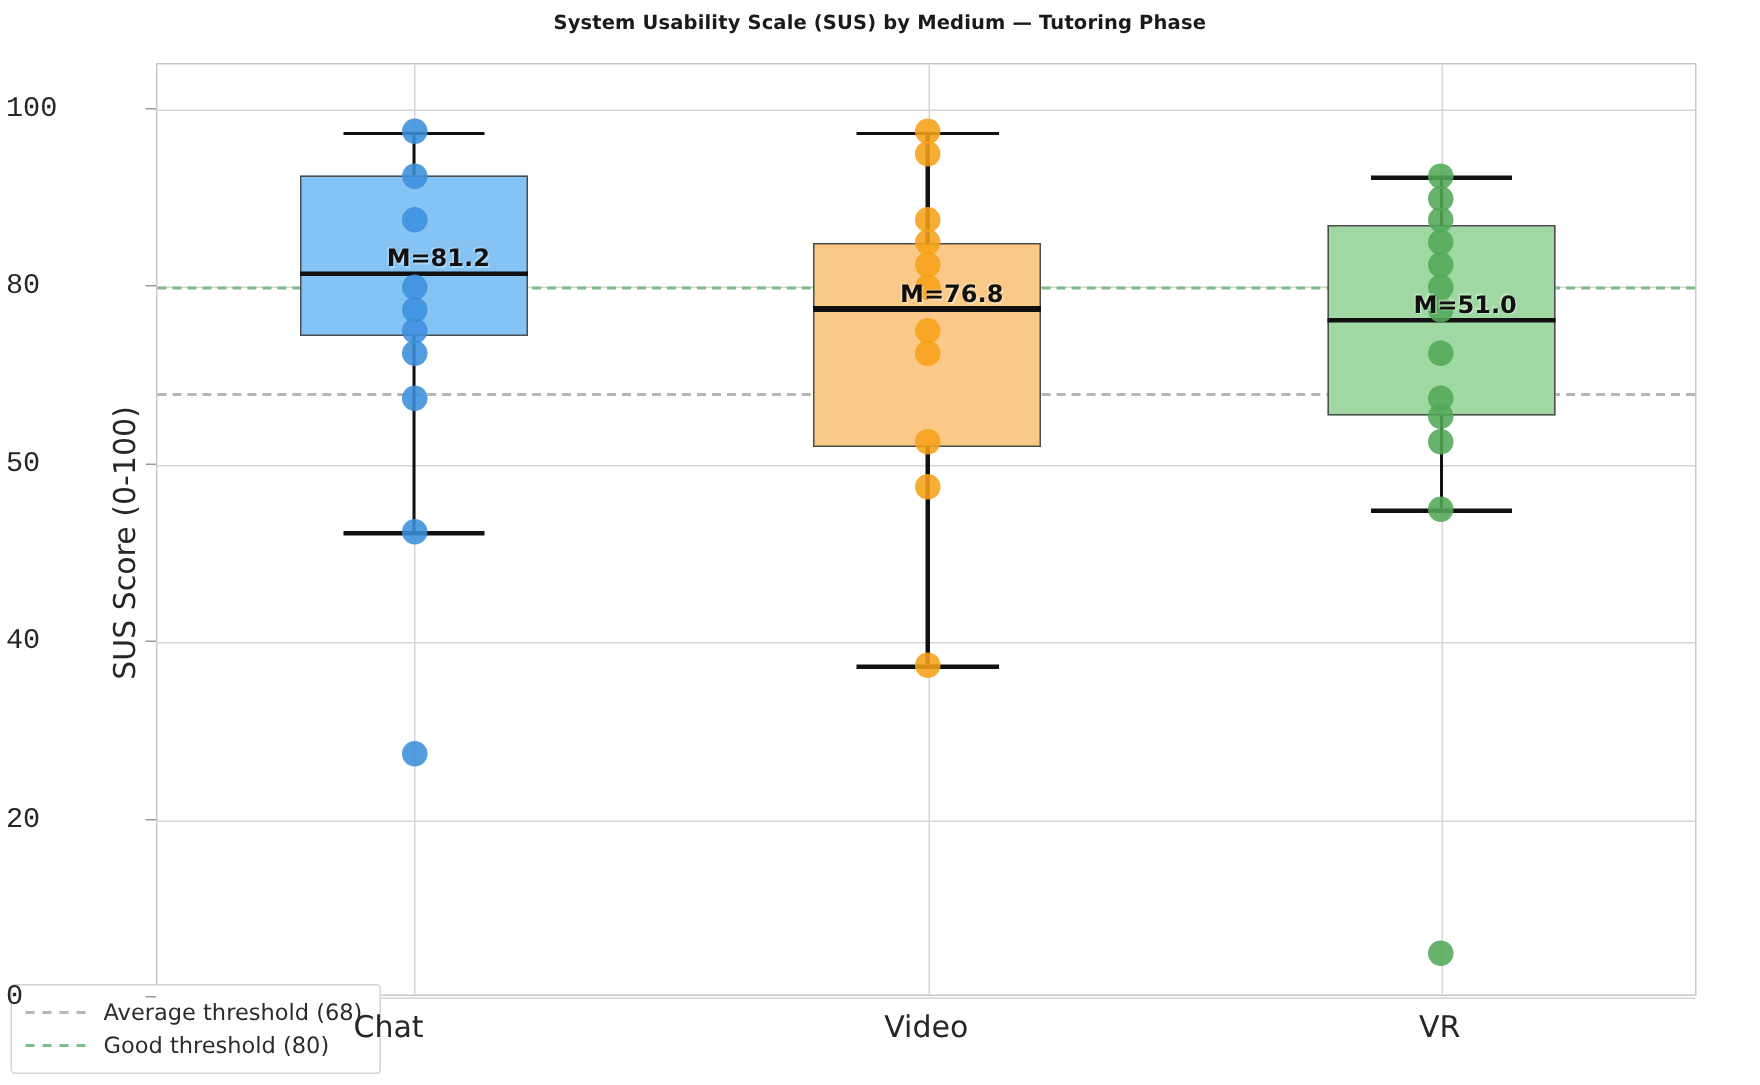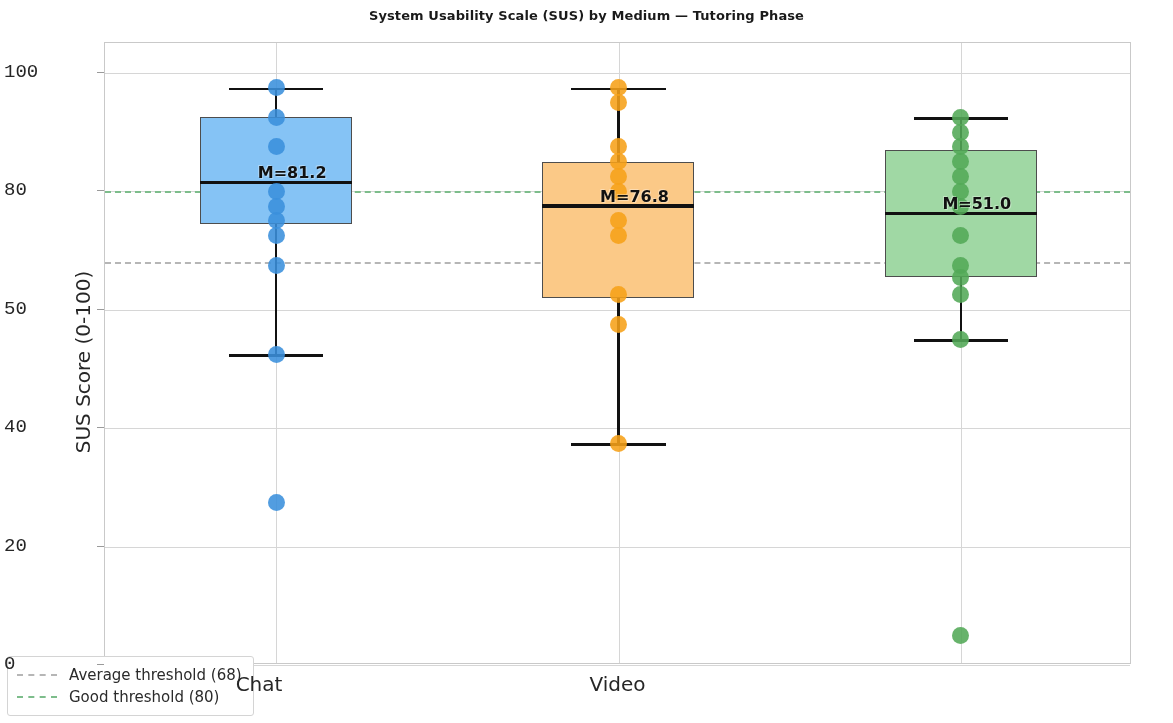--- a/index.html
+++ b/index.html
@@ -158,13 +158,14 @@
     <div class="ytick-label" style="top: 427.048px;">40</div>
     <div class="ytick-mark" style="left: 97px; top: 427.048px;"></div>
     <div class="ytick-label" style="top: 308.571px;">50</div>
     <div class="ytick-mark" style="left: 97px; top: 308.571px;"></div>
     <div class="ytick-label" style="top: 190.095px;">80</div>
     <div class="ytick-mark" style="left: 97px; top: 190.095px;"></div>
     <div class="ytick-label" style="top: 71.619px;">100</div>
     <div class="ytick-mark" style="left: 97px; top: 71.619px;"></div>
     <div class="xtick-label" style="left: 259px;">Chat</div>
     <div class="xtick-label" style="left: 617.5px;">Video</div>
+    <div class="xtick-label" style="left: 959.833px;">VR</div>
   </div>
 
 </body></html>

